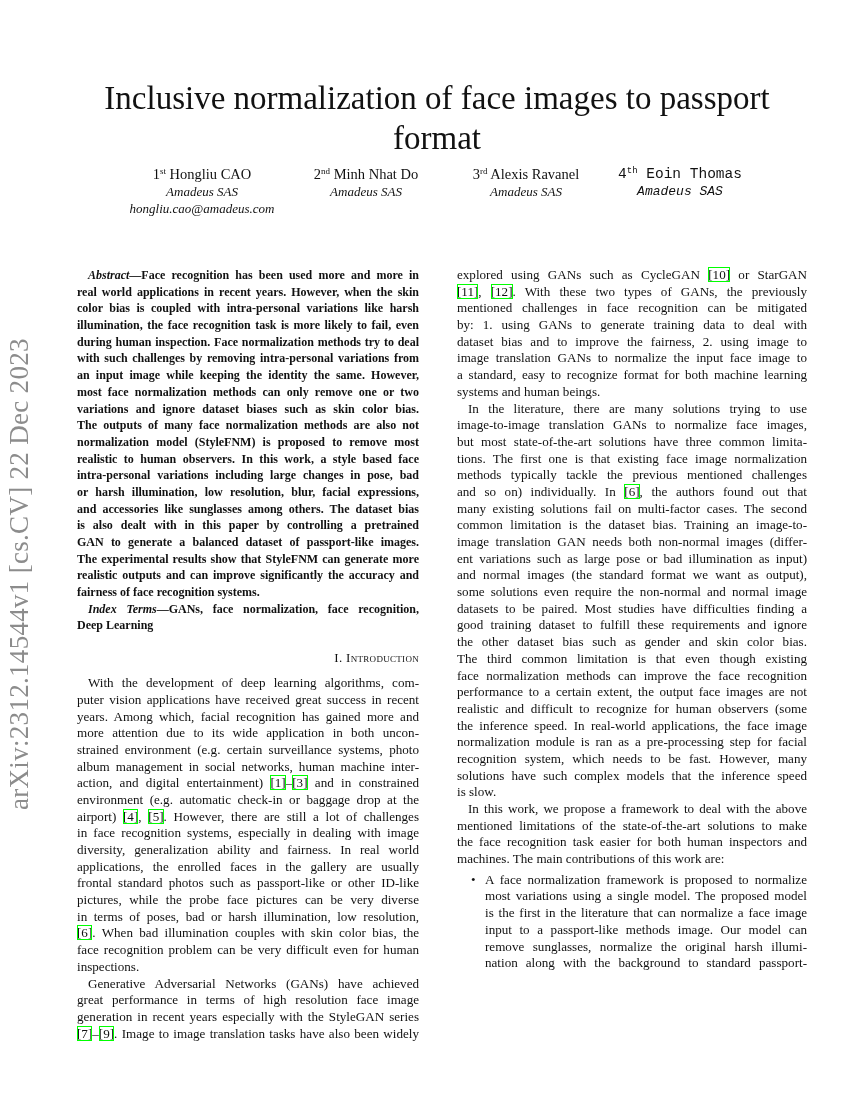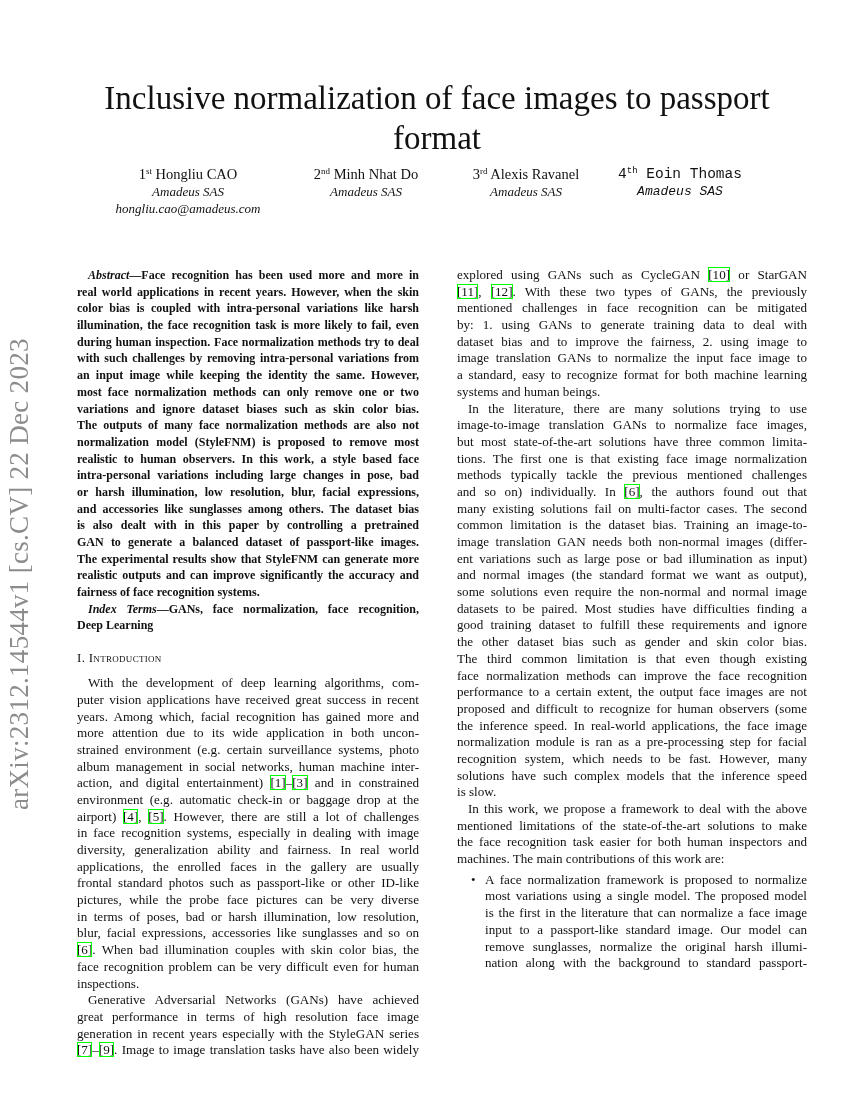--- a/index.html
+++ b/index.html
@@ -14,37 +14,37 @@
   .arxiv { position: absolute; left: 4px; top: 810px; transform-origin: 0 0; transform: rotate(-90deg);
            font-size: 27px; color: #8c8c8c; white-space: nowrap; letter-spacing: 0.3px; }
   .col { position: absolute; font-size: 13.1px; line-height: 16.7px; }
   .col-left { left: 77px; top: 267px; width: 342px; }
   .col-right { left: 433px; top: 267px; width: 350px; margin-left: 24px; }
   .ln { display: block; text-align: justify; text-align-last: justify; white-space: nowrap; height: 16.7px; }
   .ln.last { text-align-last: left; }
   .ln.indent { padding-left: 11px; }
   .abs .ln { font-weight: bold; font-size: 12px; }
   .it { font-style: italic; }
-  .section { text-align: left; font-size: 13px; margin: 16px 0 9px 0; height: 16px; letter-spacing: 0.3px; }
+  .section { text-align: right; font-size: 13px; margin: 16px 0 9px 0; height: 16px; letter-spacing: 0.3px; }
   .section .sc { font-variant: small-caps; }
   .cite { outline: 1.5px solid #00ff00; outline-offset: -1px; }
   .cite-red { outline: 1.5px solid #ff0000; outline-offset: -1px; }
   .bullet-block { position: relative; padding-left: 28px; }
   .bullet { position: absolute; left: 14px; top: 0; font-size: 13px; }
 </style>
 </head>
 <body>
 
 <h1 class="title">
   <span>Inclusive normalization of face images to passport</span><br>
   <span>format</span>
 </h1>
 
 <div class="authors">
-  <div class="author" style="left:78px;">
+  <div class="author" style="left:92px;">
     <div class="name"><span>1</span><sup>st</sup> <span>Hongliu CAO</span></div>
     <div class="aff">Amadeus SAS</div>
     <div class="mail">hongliu.cao@amadeus.com</div>
   </div>
   <div class="author" style="left:256px;text-align:center;">
     <div class="name"><span>2</span><sup>nd</sup> <span>Minh Nhat Do</span></div>
     <div class="aff">Amadeus SAS</div>
   </div>
   <div class="author" style="left:416px;">
     <div class="name"><span>3</span><sup>rd</sup> <span>Alexis Ravanel</span></div>
@@ -97,21 +97,20 @@
     <span class="ln">album management in social networks, human machine inter-</span>
     <span class="ln"><span>action, and digital entertainment) </span><span class="cite">[1]</span><span>–</span><span class="cite">[3]</span><span> and in constrained</span></span>
     <span class="ln">environment (e.g. automatic check-in or baggage drop at the</span>
     <span class="ln"><span>airport) </span><span class="cite">[4]</span><span>, </span><span class="cite">[5]</span><span>. However, there are still a lot of challenges</span></span>
     <span class="ln">in face recognition systems, especially in dealing with image</span>
     <span class="ln">diversity, generalization ability and fairness. In real world</span>
     <span class="ln">applications, the enrolled faces in the gallery are usually</span>
     <span class="ln">frontal standard photos such as passport-like or other ID-like</span>
     <span class="ln">pictures, while the probe face pictures can be very diverse</span>
     <span class="ln">in terms of poses, bad or harsh illumination, low resolution,</span>
-    <span class="ln">blur, facial expressions, accessories like sunglasses and so on</span>
     <span class="ln"><span class="cite">[6]</span><span>. When bad illumination couples with skin color bias, the</span></span>
     <span class="ln">face recognition problem can be very difficult even for human</span>
     <span class="ln last">inspections.</span>
     <span class="ln indent">Generative Adversarial Networks (GANs) have achieved</span>
     <span class="ln">great performance in terms of high resolution face image</span>
     <span class="ln">generation in recent years especially with the StyleGAN series</span>
     <span class="ln"><span class="cite">[7]</span><span>–</span><span class="cite">[9]</span><span>. Image to image translation tasks have also been widely</span></span>
   </div>
 </div>
 
@@ -135,33 +134,33 @@
   <span class="ln">image translation GAN needs both non-normal images (differ-</span>
   <span class="ln">ent variations such as large pose or bad illumination as input)</span>
   <span class="ln">and normal images (the standard format we want as output),</span>
   <span class="ln">some solutions even require the non-normal and normal image</span>
   <span class="ln">datasets to be paired. Most studies have difficulties finding a</span>
   <span class="ln">good training dataset to fulfill these requirements and ignore</span>
   <span class="ln">the other dataset bias such as gender and skin color bias.</span>
   <span class="ln">The third common limitation is that even though existing</span>
   <span class="ln">face normalization methods can improve the face recognition</span>
   <span class="ln">performance to a certain extent, the output face images are not</span>
-  <span class="ln">proposed and difficult to recognize for human observers (some</span>
+  <span class="ln">realistic and difficult to recognize for human observers (some</span>
   <span class="ln">the inference speed. In real-world applications, the face image</span>
   <span class="ln">normalization module is ran as a pre-processing step for facial</span>
   <span class="ln">recognition system, which needs to be fast. However, many</span>
   <span class="ln">solutions have such complex models that the inference speed</span>
   <span class="ln last">is slow.</span>
   <span class="ln indent">In this work, we propose a framework to deal with the above</span>
   <span class="ln">mentioned limitations of the state-of-the-art solutions to make</span>
   <span class="ln">the face recognition task easier for both human inspectors and</span>
   <span class="ln last">machines. The main contributions of this work are:</span>
 
   <div class="bullet-block" style="margin-top:4px;">
     <span class="bullet">•</span>
     <span class="ln">A face normalization framework is proposed to normalize</span>
     <span class="ln">most variations using a single model. The proposed model</span>
     <span class="ln">is the first in the literature that can normalize a face image</span>
-    <span class="ln">input to a passport-like standard image. Our model can</span>
+    <span class="ln">input to a passport-like methods image. Our model can</span>
     <span class="ln">remove sunglasses, normalize the original harsh illumi-</span>
     <span class="ln">nation along with the background to standard passport-</span>
   </div>
 </div>
 
 </body></html>

